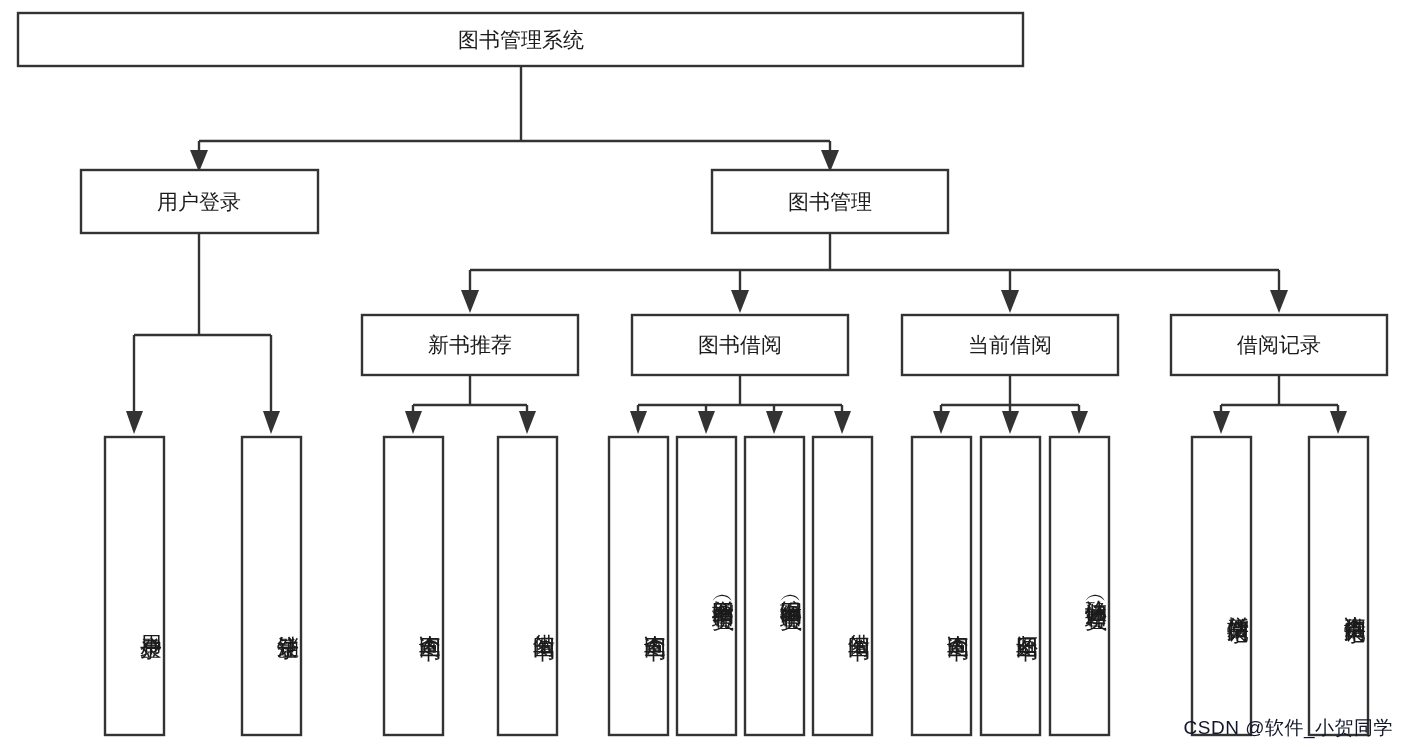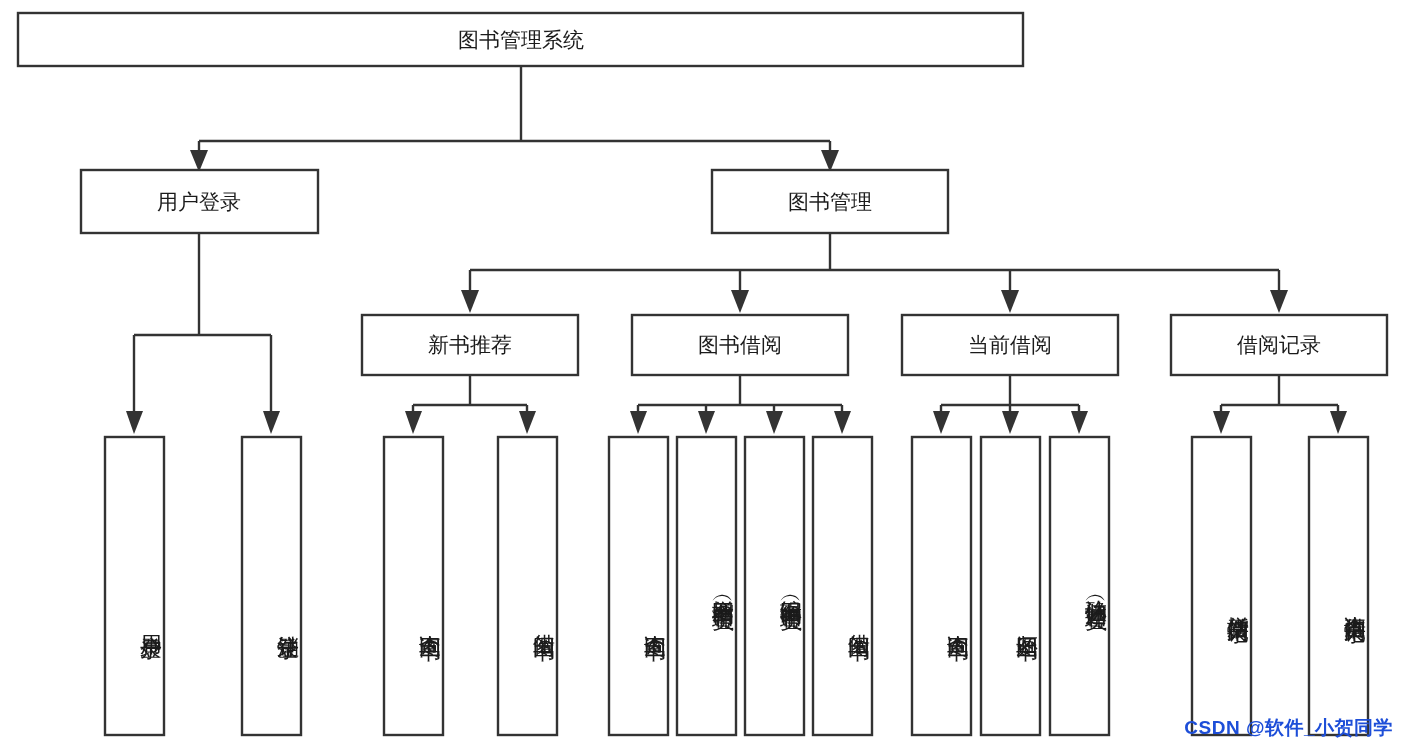--- a/index.html
+++ b/index.html
@@ -59,24 +59,23 @@
     justify-content: center;
     white-space: nowrap;
     pointer-events: none;
   }
   .watermark {
     position: absolute;
     right: 12px;
     bottom: 6px;
     font-family: "Liberation Sans", "DejaVu Sans", sans-serif;
     font-size: 19px;
-    color: #1d4ed8;
+    color: #0f172a;
     letter-spacing: 0.5px;
     white-space: nowrap;
-    font-weight: bold;
   }
 </style>
 </head>
 <body>
 
 <div id="diagram-root">
 
   <svg class="diagram-canvas" viewBox="0 0 1405 747" xmlns="http://www.w3.org/2000/svg">
 
     <g>

